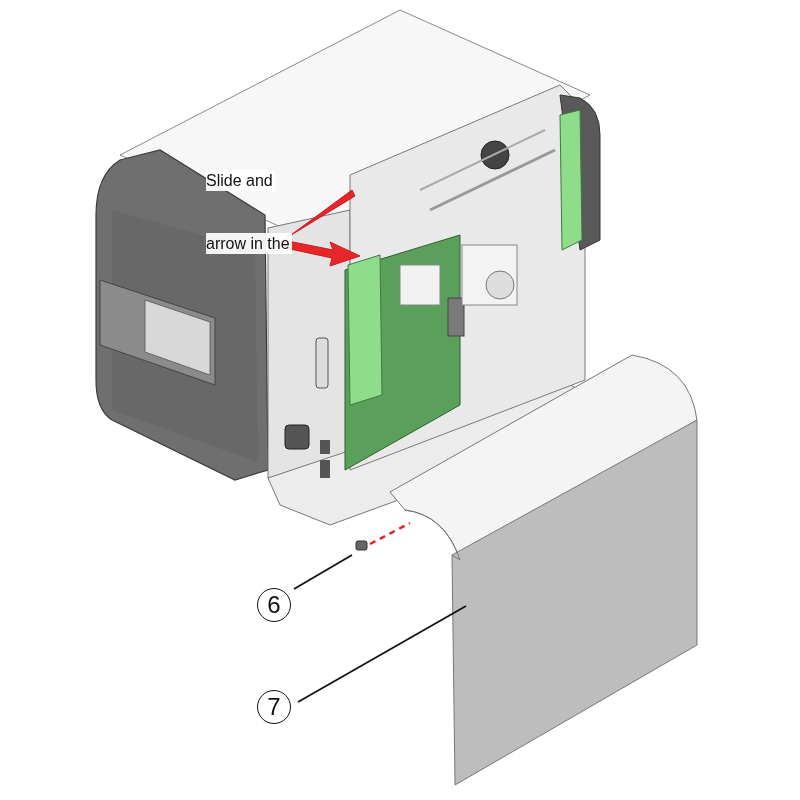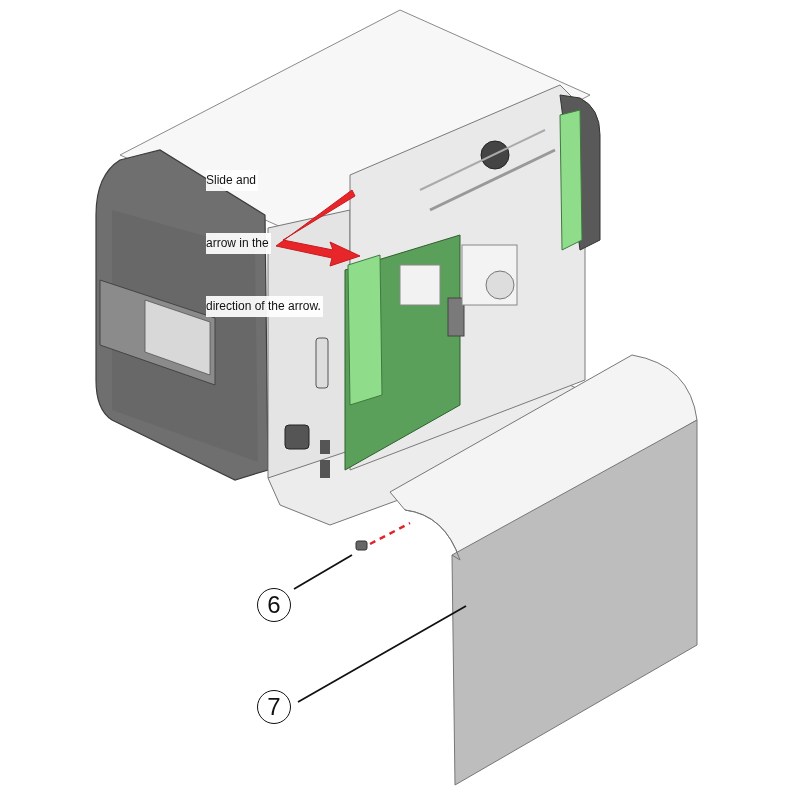--- a/index.html
+++ b/index.html
@@ -1,21 +1,21 @@
 <!DOCTYPE html>
 <html><head>
 <meta charset="utf-8">
 <style>
   html, body { margin: 0; padding: 0; background: #ffffff; }
   body { width: 800px; height: 800px; position: relative; overflow: hidden;
          font-family: "Liberation Sans", sans-serif; }
   #canvas { position: absolute; left: 0; top: 0; width: 800px; height: 800px; }
   .instruction {
     position: absolute; left: 206px; top: 128px;
-    font-size: 12px; line-height: 21px; color: #111;
+    font-size: 16px; line-height: 21px; color: #111;
     white-space: pre; z-index: 5;
   }
   .instruction span { display: block; background: rgba(255,255,255,0.92); width: max-content; padding-right: 2px; }
   .callout {
     position: absolute; width: 34px; height: 34px; border: 1.6px solid #111;
     border-radius: 50%; background: #fff; box-sizing: border-box;
     display: flex; align-items: center; justify-content: center;
     font-family: "Liberation Sans", sans-serif; font-size: 24px; color: #111; z-index: 6;
   }
 </style>
@@ -67,21 +67,20 @@
   <rect x="356" y="541" width="11" height="9" rx="2" fill="#666" stroke="#333"></rect>
   <line x1="370" y1="544" x2="410" y2="523" stroke="#e0242a" stroke-width="2.5" stroke-dasharray="6,5"></line>
 
   <line x1="294" y1="589" x2="352" y2="555" stroke="#111" stroke-width="1.8"></line>
   <line x1="298" y1="702" x2="466" y2="606" stroke="#111" stroke-width="1.8"></line>
 </svg>
 
 <div class="instruction">
   <span>Slide and</span>
   <span>arrow in the</span>
-  <span>direction of the arrow.</span>
 </div>
 
 <div class="callout" style="left:257px; top:588px;">
   <span>6</span>
 </div>
 <div class="callout" style="left:257px; top:690px;">
   <span>7</span>
 </div>
 
 </body></html>

